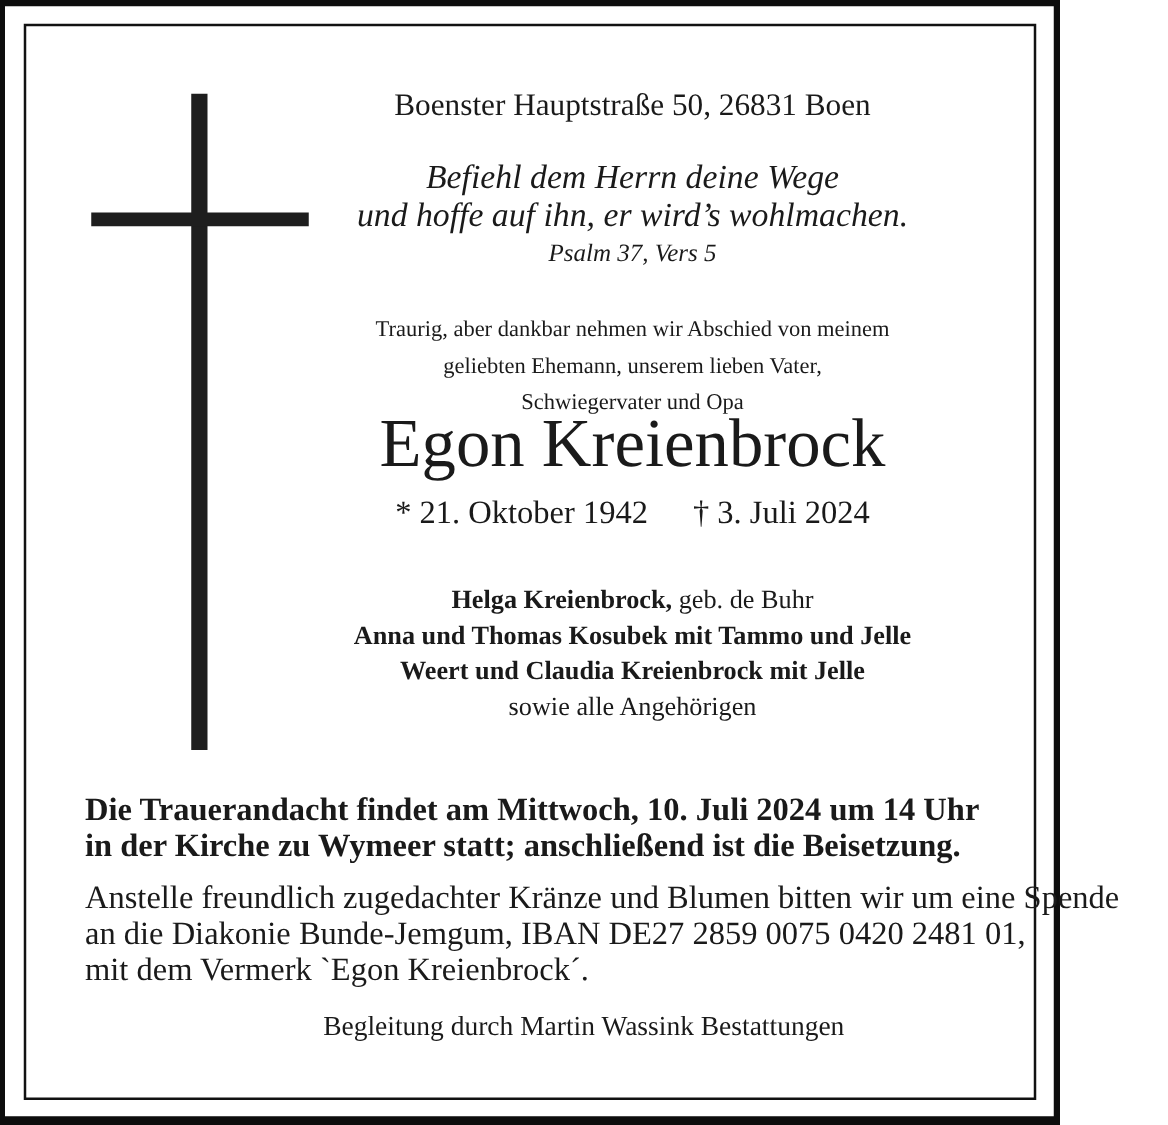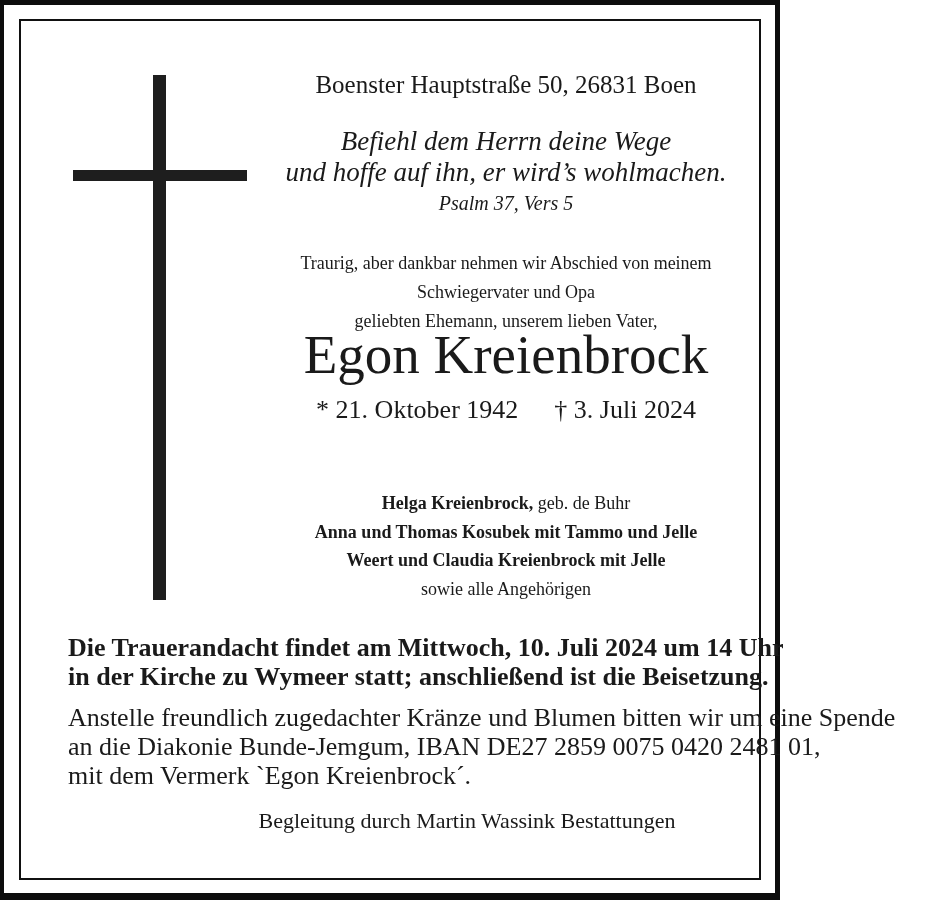--- a/index.html
+++ b/index.html
@@ -8,21 +8,21 @@
     width: 934px;
     height: 900px;
     background: #ffffff;
     font-family: "Liberation Serif", "DejaVu Serif", serif;
     color: #1a1a1a;
     overflow: hidden;
   }
 
   .page {
     position: relative;
-    width: 780px;
+    width: 848px;
     height: 900px;
     background: #ffffff;
   }
 
   
   .outer-frame {
     position: absolute;
     inset: 0;
     border-top: 5px solid #0d0d0d;
     border-left: 4px solid #0d0d0d;
@@ -109,22 +109,22 @@
   }
 
   .dates {
     top: 374px;
     font-size: 26px;
     line-height: 30px;
   }
   .dates .birth { margin-right: 36px; }
 
   .mourners {
-    top: 468px;
-    font-size: 18px;
+    top: 444px;
+    font-size: 21px;
     line-height: 28.5px;
   }
   .mourners .bold { font-weight: bold; }
 
   .left-block {
     position: absolute;
     left: 47px;
     width: 830px;
     text-align: left;
     font-size: 26px;
@@ -161,22 +161,22 @@
     <div class="centered-block address">Boenster Hauptstraße 50, 26831 Boen</div>
 
     <div class="centered-block verse">
       <div>Befiehl dem Herrn deine Wege</div>
       <div>und hoffe auf ihn, er wird’s wohlmachen.</div>
       <div class="verse-source">Psalm 37, Vers 5</div>
     </div>
 
     <div class="centered-block intro">
       <div>Traurig, aber dankbar nehmen wir Abschied von meinem</div>
+      <div>geliebten Ehemann, unserem lieben Vater,</div>
       <div>Schwiegervater und Opa</div>
-      <div>geliebten Ehemann, unserem lieben Vater,</div>
     </div>
 
     <div class="centered-block deceased-name">Egon Kreienbrock</div>
 
     <div class="centered-block dates">
       <span class="birth">* 21. Oktober 1942</span><span>† 3. Juli 2024</span>
     </div>
 
     <div class="centered-block mourners">
       <div><span class="bold">Helga Kreienbrock,</span><span> geb. de Buhr</span></div>

